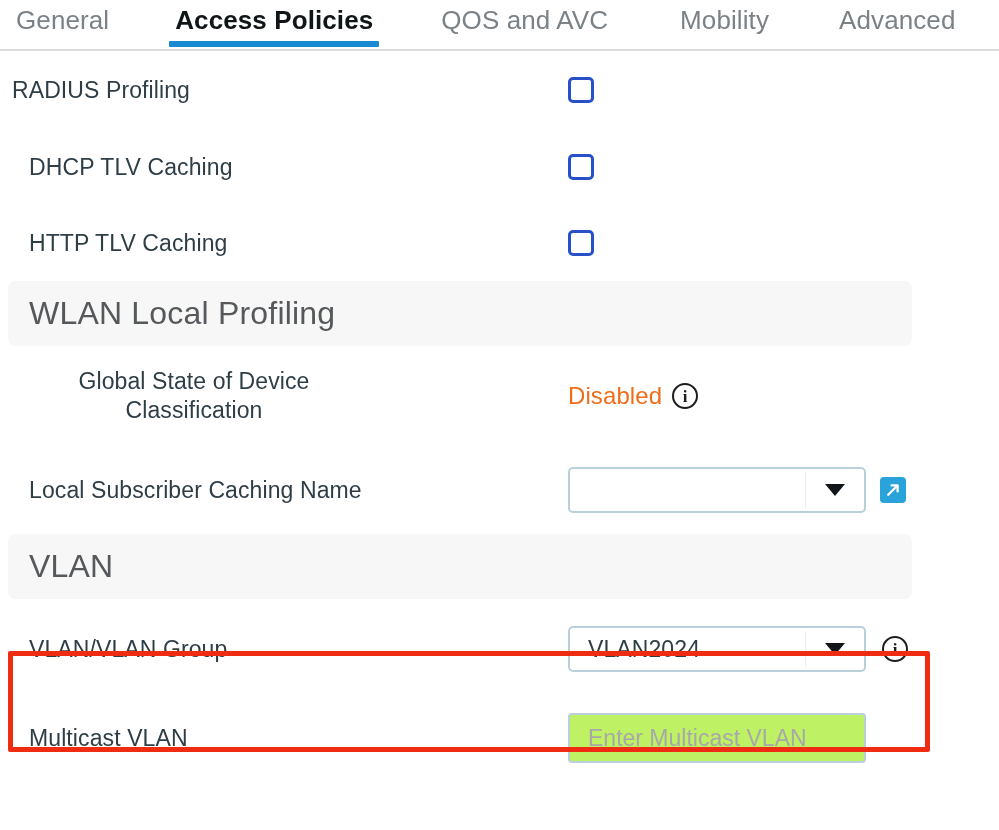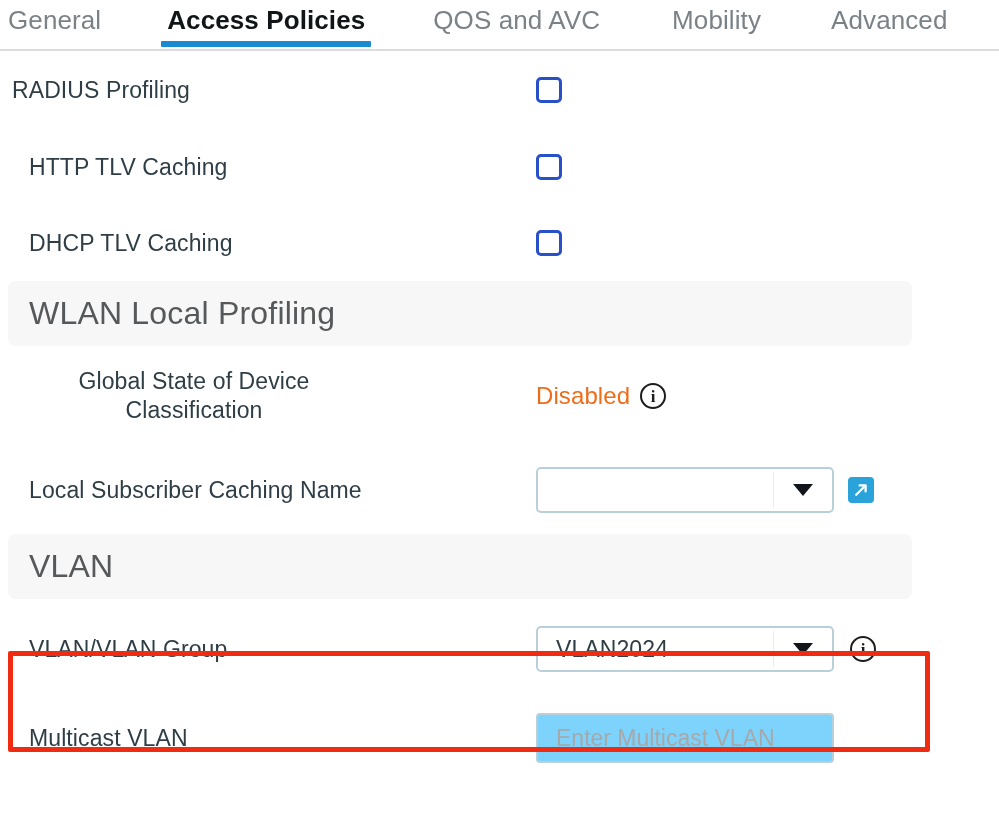--- a/index.html
+++ b/index.html
@@ -27,21 +27,21 @@
     left: 0;
     right: 0;
     top: 49px;
     height: 2px;
     background: #dcdcdc;
   }
   .tabs {
     display: flex;
     align-items: flex-start;
     height: 51px;
-    padding-left: 8px;
+    padding-left: 16px;
     box-sizing: border-box;
   }
   .tab {
     position: relative;
     font-size: 26px;
     color: #7b8287;
     letter-spacing: .1px;
     white-space: nowrap;
     padding: 5px 0 0 0;
     cursor: pointer;
@@ -82,21 +82,21 @@
     color: #2f3e46;
     line-height: 1.25;
     letter-spacing: .1px;
   }
   .row-label.two-line {
     max-width: 330px;
     text-align: center;
   }
   .row-control {
     position: absolute;
-    left: 536px;
+    left: 568px;
     display: flex;
     align-items: center;
   }
 
   
   .row-check { height: 76px; }
   .row-check:first-child { height: 78px; padding-left: 12px; }
 
   
   .checkbox {
@@ -221,21 +221,21 @@
     left: 4px;
     top: 4px;
   }
 
   
   .text-input {
     width: 298px;
     height: 50px;
     border: 2px solid #b9cfda;
     border-radius: 4px;
-    background: #7dd3fc;
+    background: #bef264;
     box-sizing: border-box;
     font-family: "Liberation Sans", sans-serif;
     font-size: 23px;
     color: #2f3e46;
     padding: 0 0 0 18px;
     outline: none;
   }
   .text-input::placeholder {
     color: #a8a8a8;
     opacity: 1;
@@ -286,28 +286,28 @@
 <div class="content">
 
   <div class="row row-check">
     <span class="row-label">RADIUS Profiling</span>
     <span class="row-control">
       <span class="checkbox"></span>
     </span>
   </div>
 
   <div class="row row-check">
+    <span class="row-label">DHCP TLV Caching</span>
+    <span class="row-control">
+      <span class="checkbox"></span>
+    </span>
+  </div>
+
+  <div class="row row-check">
     <span class="row-label">HTTP TLV Caching</span>
-    <span class="row-control">
-      <span class="checkbox"></span>
-    </span>
-  </div>
-
-  <div class="row row-check">
-    <span class="row-label">DHCP TLV Caching</span>
     <span class="row-control">
       <span class="checkbox"></span>
     </span>
   </div>
 
   <div class="section-band">
     <span class="section-band-title">WLAN Local Profiling</span>
   </div>
 
   <div class="row" style="height:100px">

